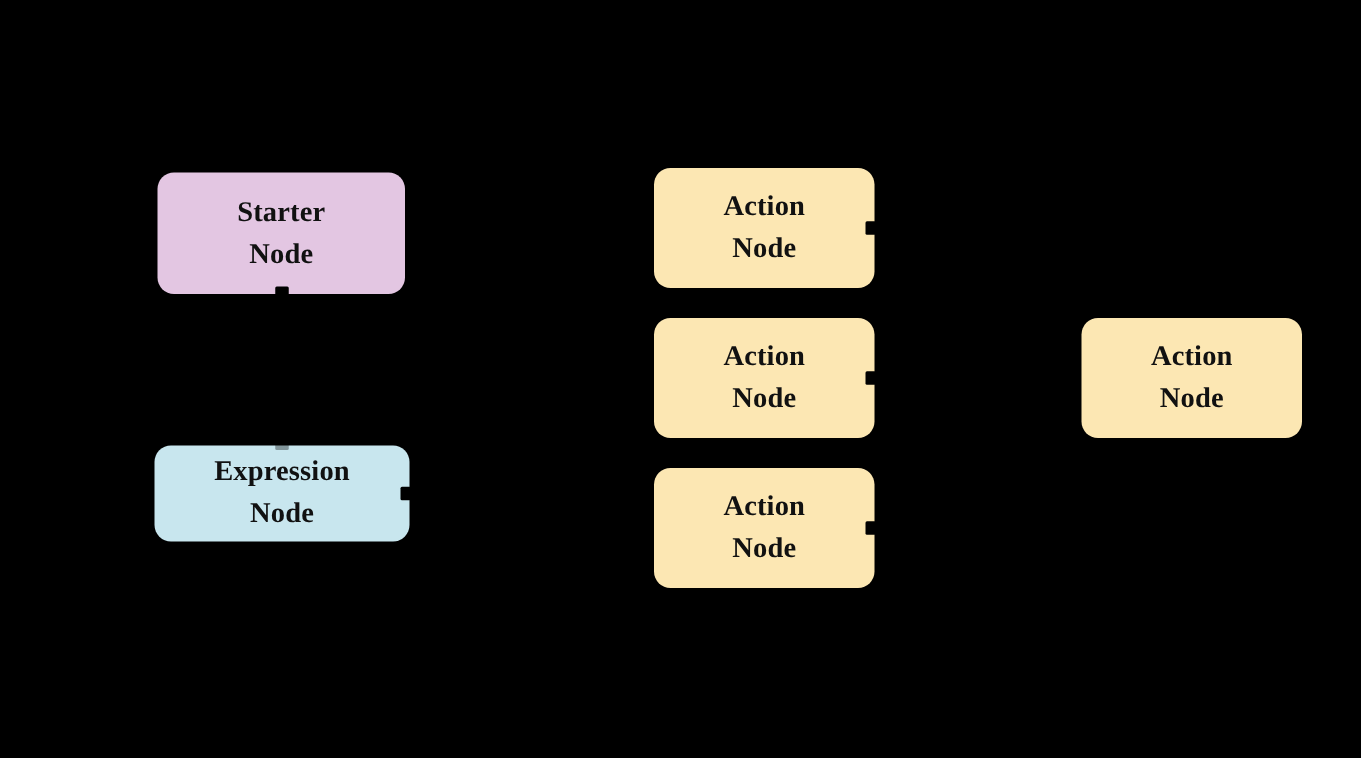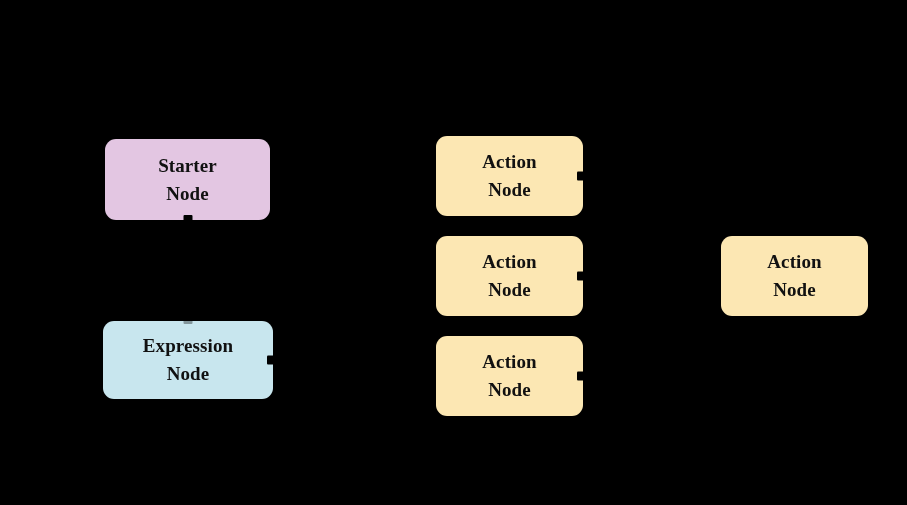--- a/index.html
+++ b/index.html
@@ -23,21 +23,20 @@
     flex-direction: column;
     align-items: center;
     justify-content: center;
     color: #111111;
     font-weight: bold;
     font-size: 19px;
     line-height: 1.45;
     text-align: center;
     letter-spacing: 0.1px;
     user-select: none;
-    margin-top: 24px;
   }
   .node .label-line {
     display: block;
     white-space: nowrap;
   }
   
   .port {
     position: absolute;
     background: #000000;
     width: 7px;
@@ -69,21 +68,21 @@
 <body>
 
 <div id="canvas" style="width: 907px; height: 505px; background: rgb(0, 0, 0);">
 
   <div class="node" id="n-starter" style="left: 105px; top: 115px; width: 165px; height: 81px; background: rgb(227, 198, 226);">
     <span class="label-line">Starter</span>
     <span class="label-line">Node</span>
     <span class="port bottom"></span>
   </div>
 
-  <div class="node" id="n-expression" style="left: 103px; top: 297px; width: 170px; height: 78px; background: rgb(200, 230, 238);">
+  <div class="node" id="n-expression" style="left: 103px; top: 297px; width: 170px; height: 64px; background: rgb(200, 230, 238);">
     <span class="label-line">Expression</span>
     <span class="label-line">Node</span>
     <span class="port top"></span>
     <span class="port right"></span>
   </div>
 
   <div class="node" id="n-action-1" style="left: 436px; top: 112px; width: 147px; height: 80px; background: rgb(252, 231, 179);">
     <span class="label-line">Action</span>
     <span class="label-line">Node</span>
     <span class="port right"></span>

